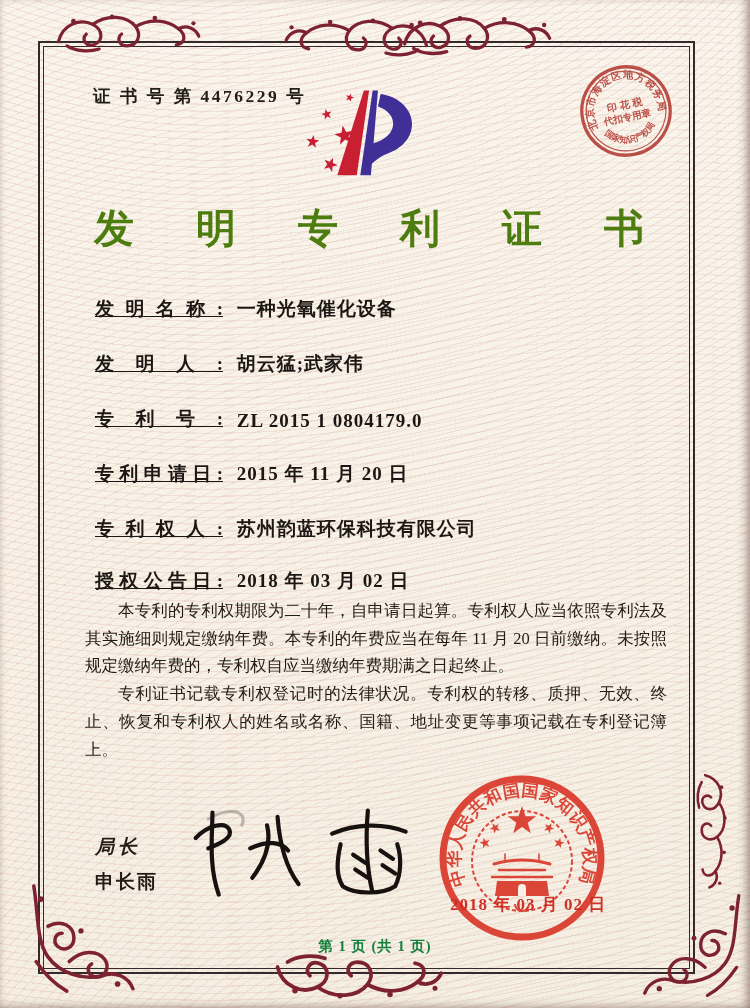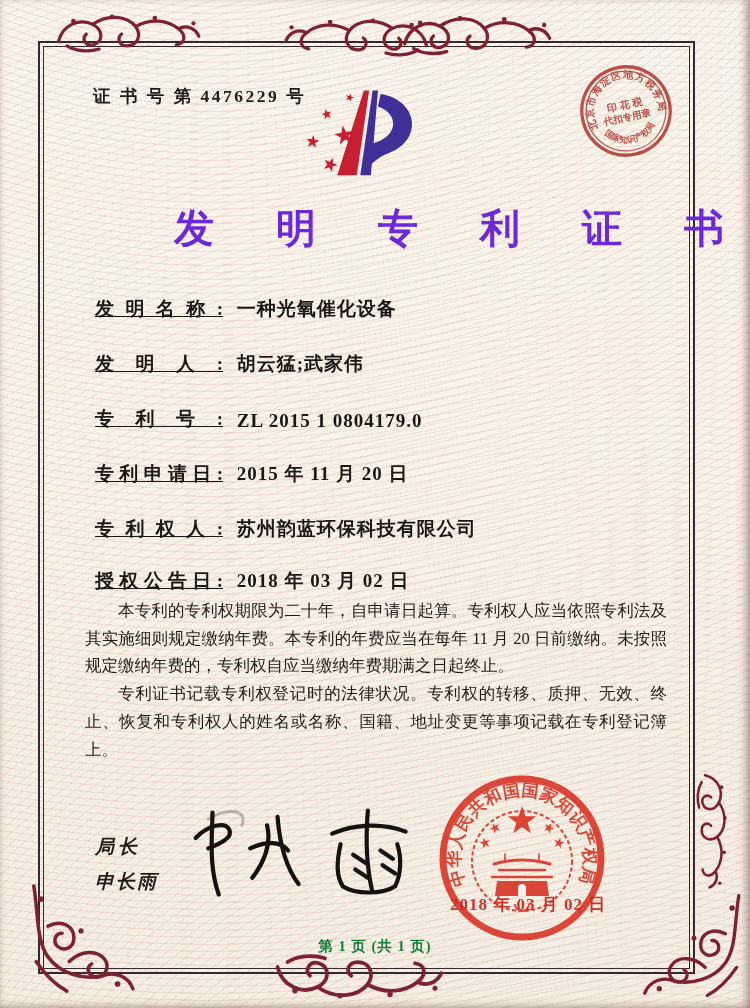--- a/index.html
+++ b/index.html
@@ -13,29 +13,29 @@
     background:
       repeating-radial-gradient(circle at 28% -55%, rgba(206,152,142,.20) 0 1.2px, rgba(0,0,0,0) 1.2px 7px),
       repeating-radial-gradient(circle at 88% 155%, rgba(206,152,142,.16) 0 1.2px, rgba(0,0,0,0) 1.2px 8px),
       linear-gradient(#faf5ec,#f5eee2);
     box-shadow: inset -8px 0 10px -5px rgba(96,66,58,.55), inset 0 -7px 10px -6px rgba(96,66,58,.4), inset 4px 0 8px -6px rgba(96,66,58,.35);
   }
   .frame-outer{position:absolute;left:38px;top:41px;right:55px;bottom:34px;border:2.5px solid #342a2c;}
   .frame-inner{position:absolute;inset:3px;border:1px solid #342a2c;}
   .abs{position:absolute;}
   .cert-number{left:93px;top:84px;font-size:17.5px;font-weight:600;letter-spacing:2.5px;color:#231d19;}
-  .title{left:0;top:201px;width:100%;text-align:right;font-size:40px;font-weight:700;letter-spacing:26px;text-indent:14px;color:#6d28d9;}
+  .title{left:0;top:201px;width:100%;text-align:center;font-size:40px;font-weight:700;letter-spacing:26px;text-indent:14px;color:#4d7c0f;}
   .row{left:95px;width:580px;font-size:19px;font-weight:700;color:#1d1713;white-space:nowrap;}
   .row .flabel{display:inline-block;width:128px;text-align:justify;text-align-last:justify;text-justify:inter-character;vertical-align:bottom;text-decoration:underline;}
   .row .fvalue{margin-left:9px;letter-spacing:1px;}
   .r0{top:296px}.r1{top:351px}.r2{top:406px}.r3{top:461px}.r4{top:516px}.r5{top:568px}
   .paras{left:85px;top:597px;width:582px;color:#221c16;font-size:16.5px;line-height:1.68;text-align:justify;font-weight:500;}
   .paras p{margin:0;text-indent:2em;}
   .sig-title{left:95px;top:834px;font-size:19px;font-weight:700;color:#241d18;letter-spacing:4px;font-style:italic;}
-  .sig-name{left:95px;top:869px;font-size:19px;font-weight:700;color:#241d18;letter-spacing:2px;font-style:italic;}
+  .sig-name{left:95px;top:869px;font-size:19px;font-weight:700;color:#241d18;letter-spacing:2px;}
   .signature-svg{left:163px;top:798px;}
   .footer{left:0;top:937px;width:100%;text-align:center;font-size:14.5px;font-weight:600;color:#15803d;letter-spacing:1px;}
   .seal-office{left:437px;top:773px;opacity:.93;}
   .seal-date{left:450px;top:893px;font-size:17px;font-weight:700;color:#d0281d;letter-spacing:1px;white-space:nowrap;opacity:.95;}
   .stamp-tax{left:578px;top:63px;opacity:.88;}
   .orn{position:absolute;}
   .logo{left:295px;top:85px;}
 </style>
 </head>
 <body>

